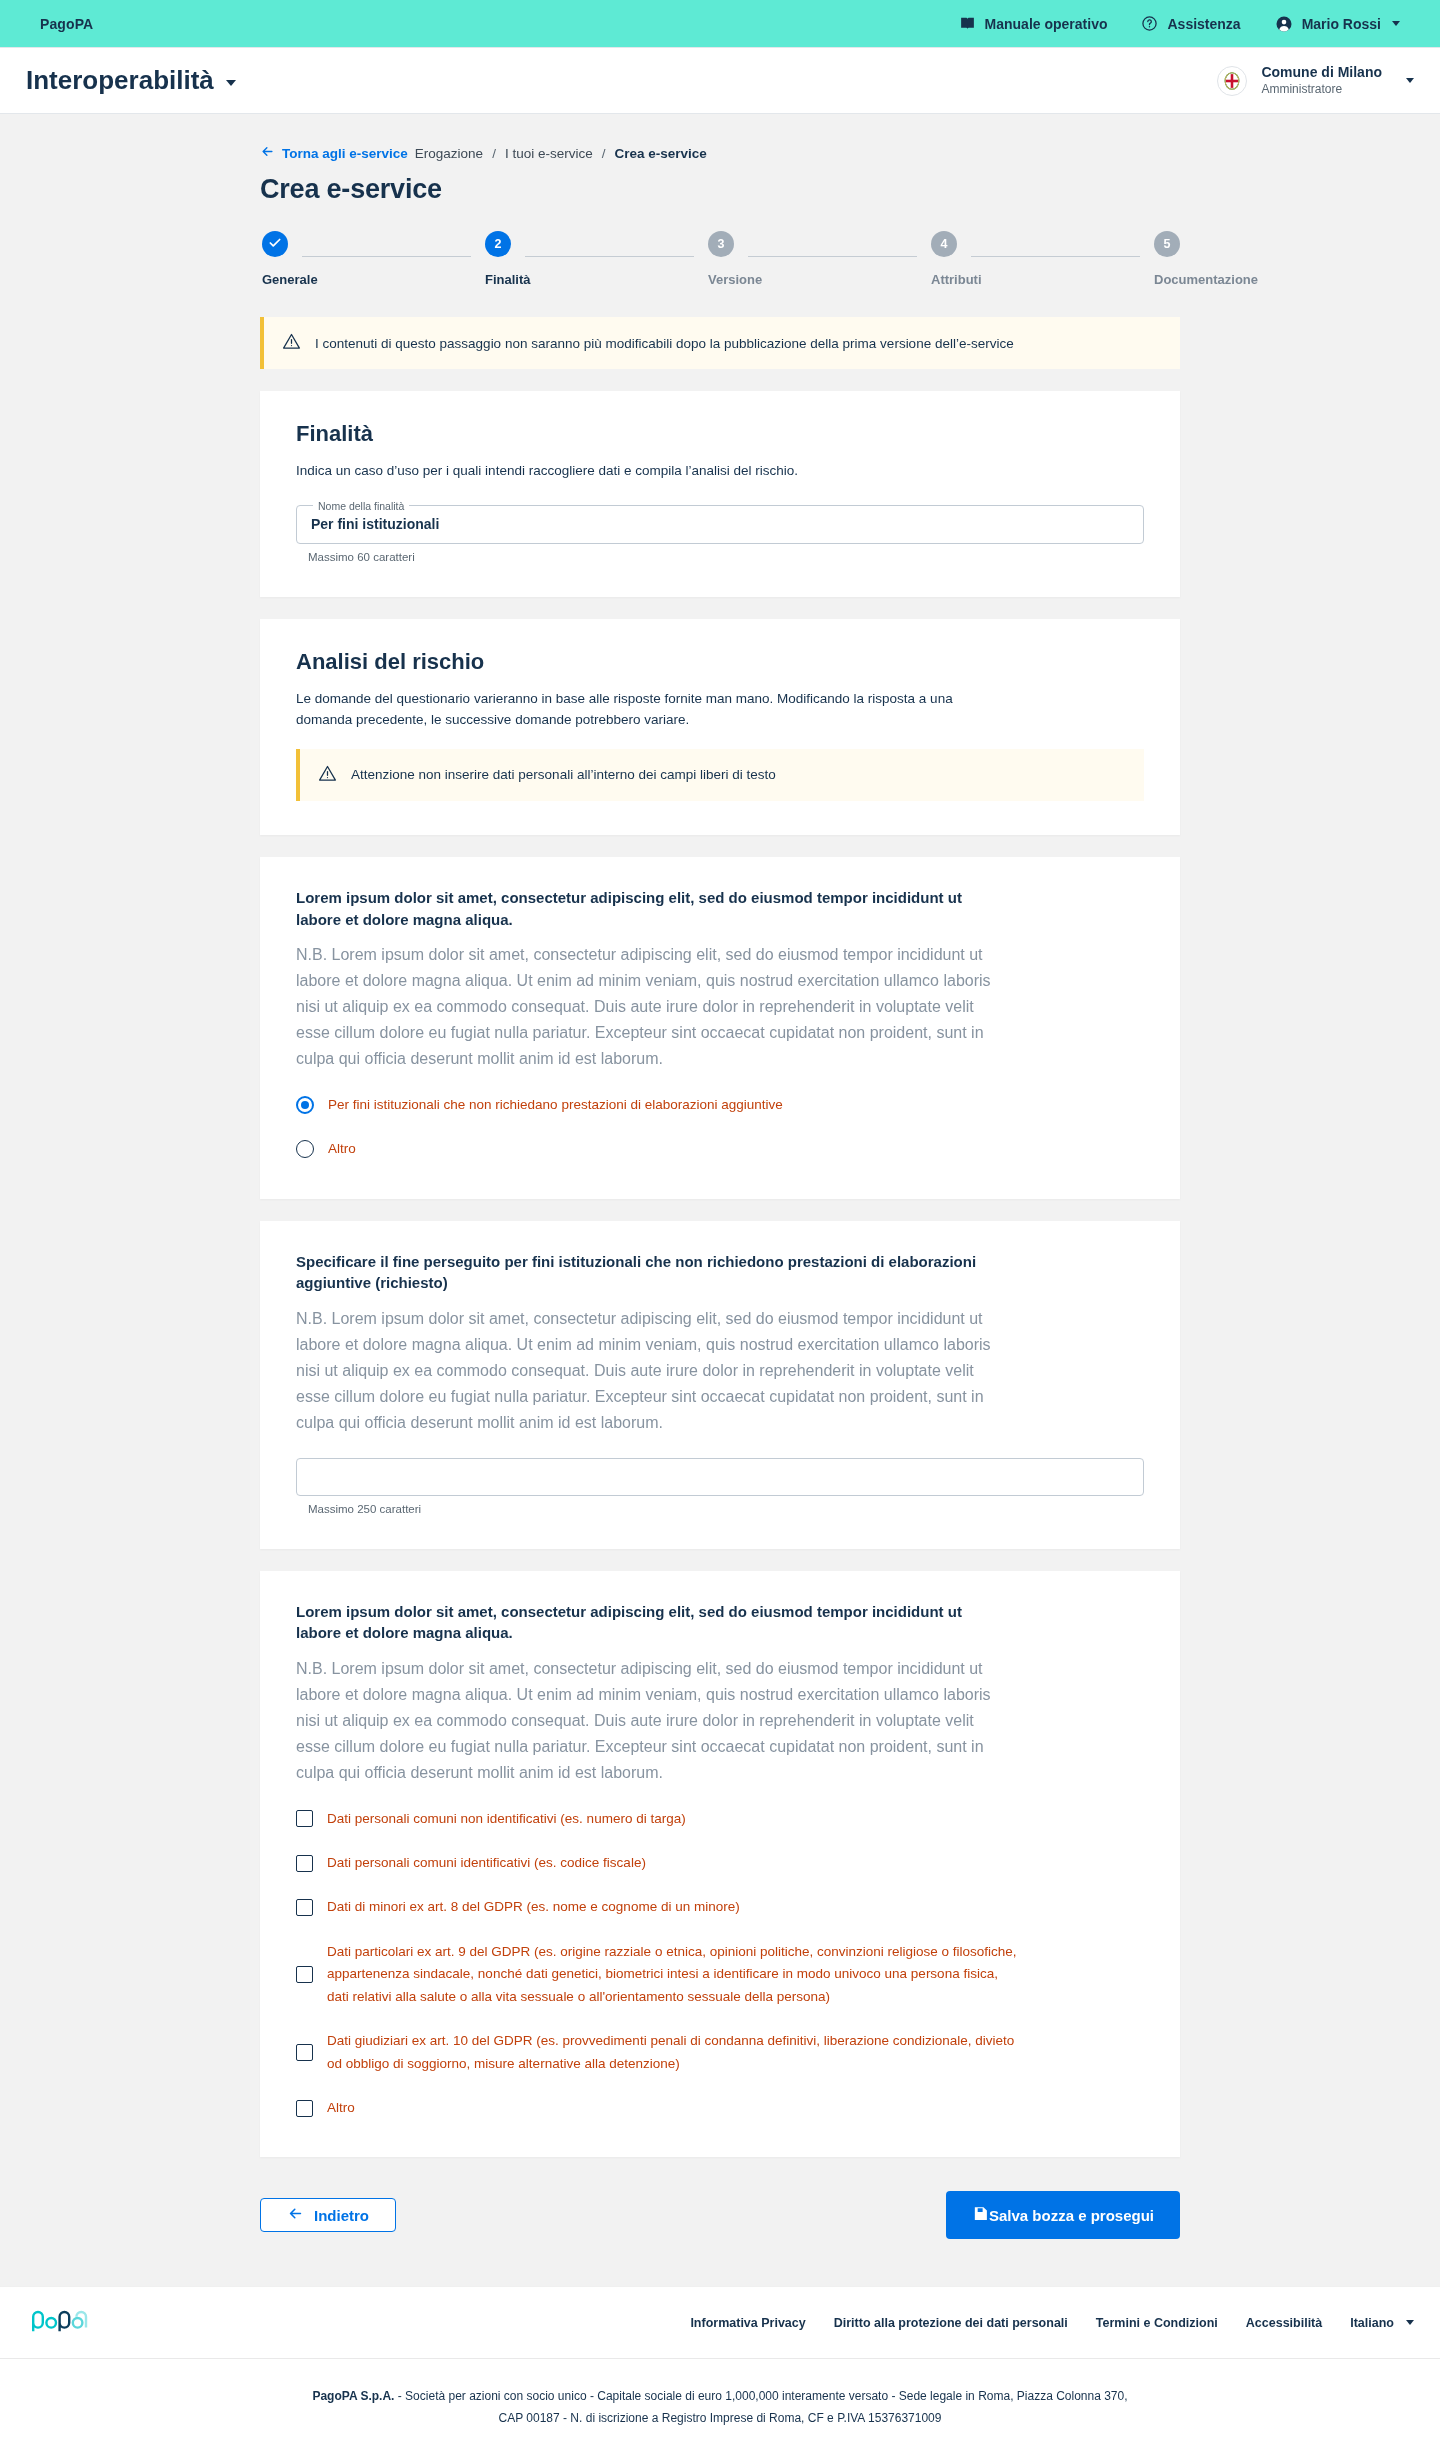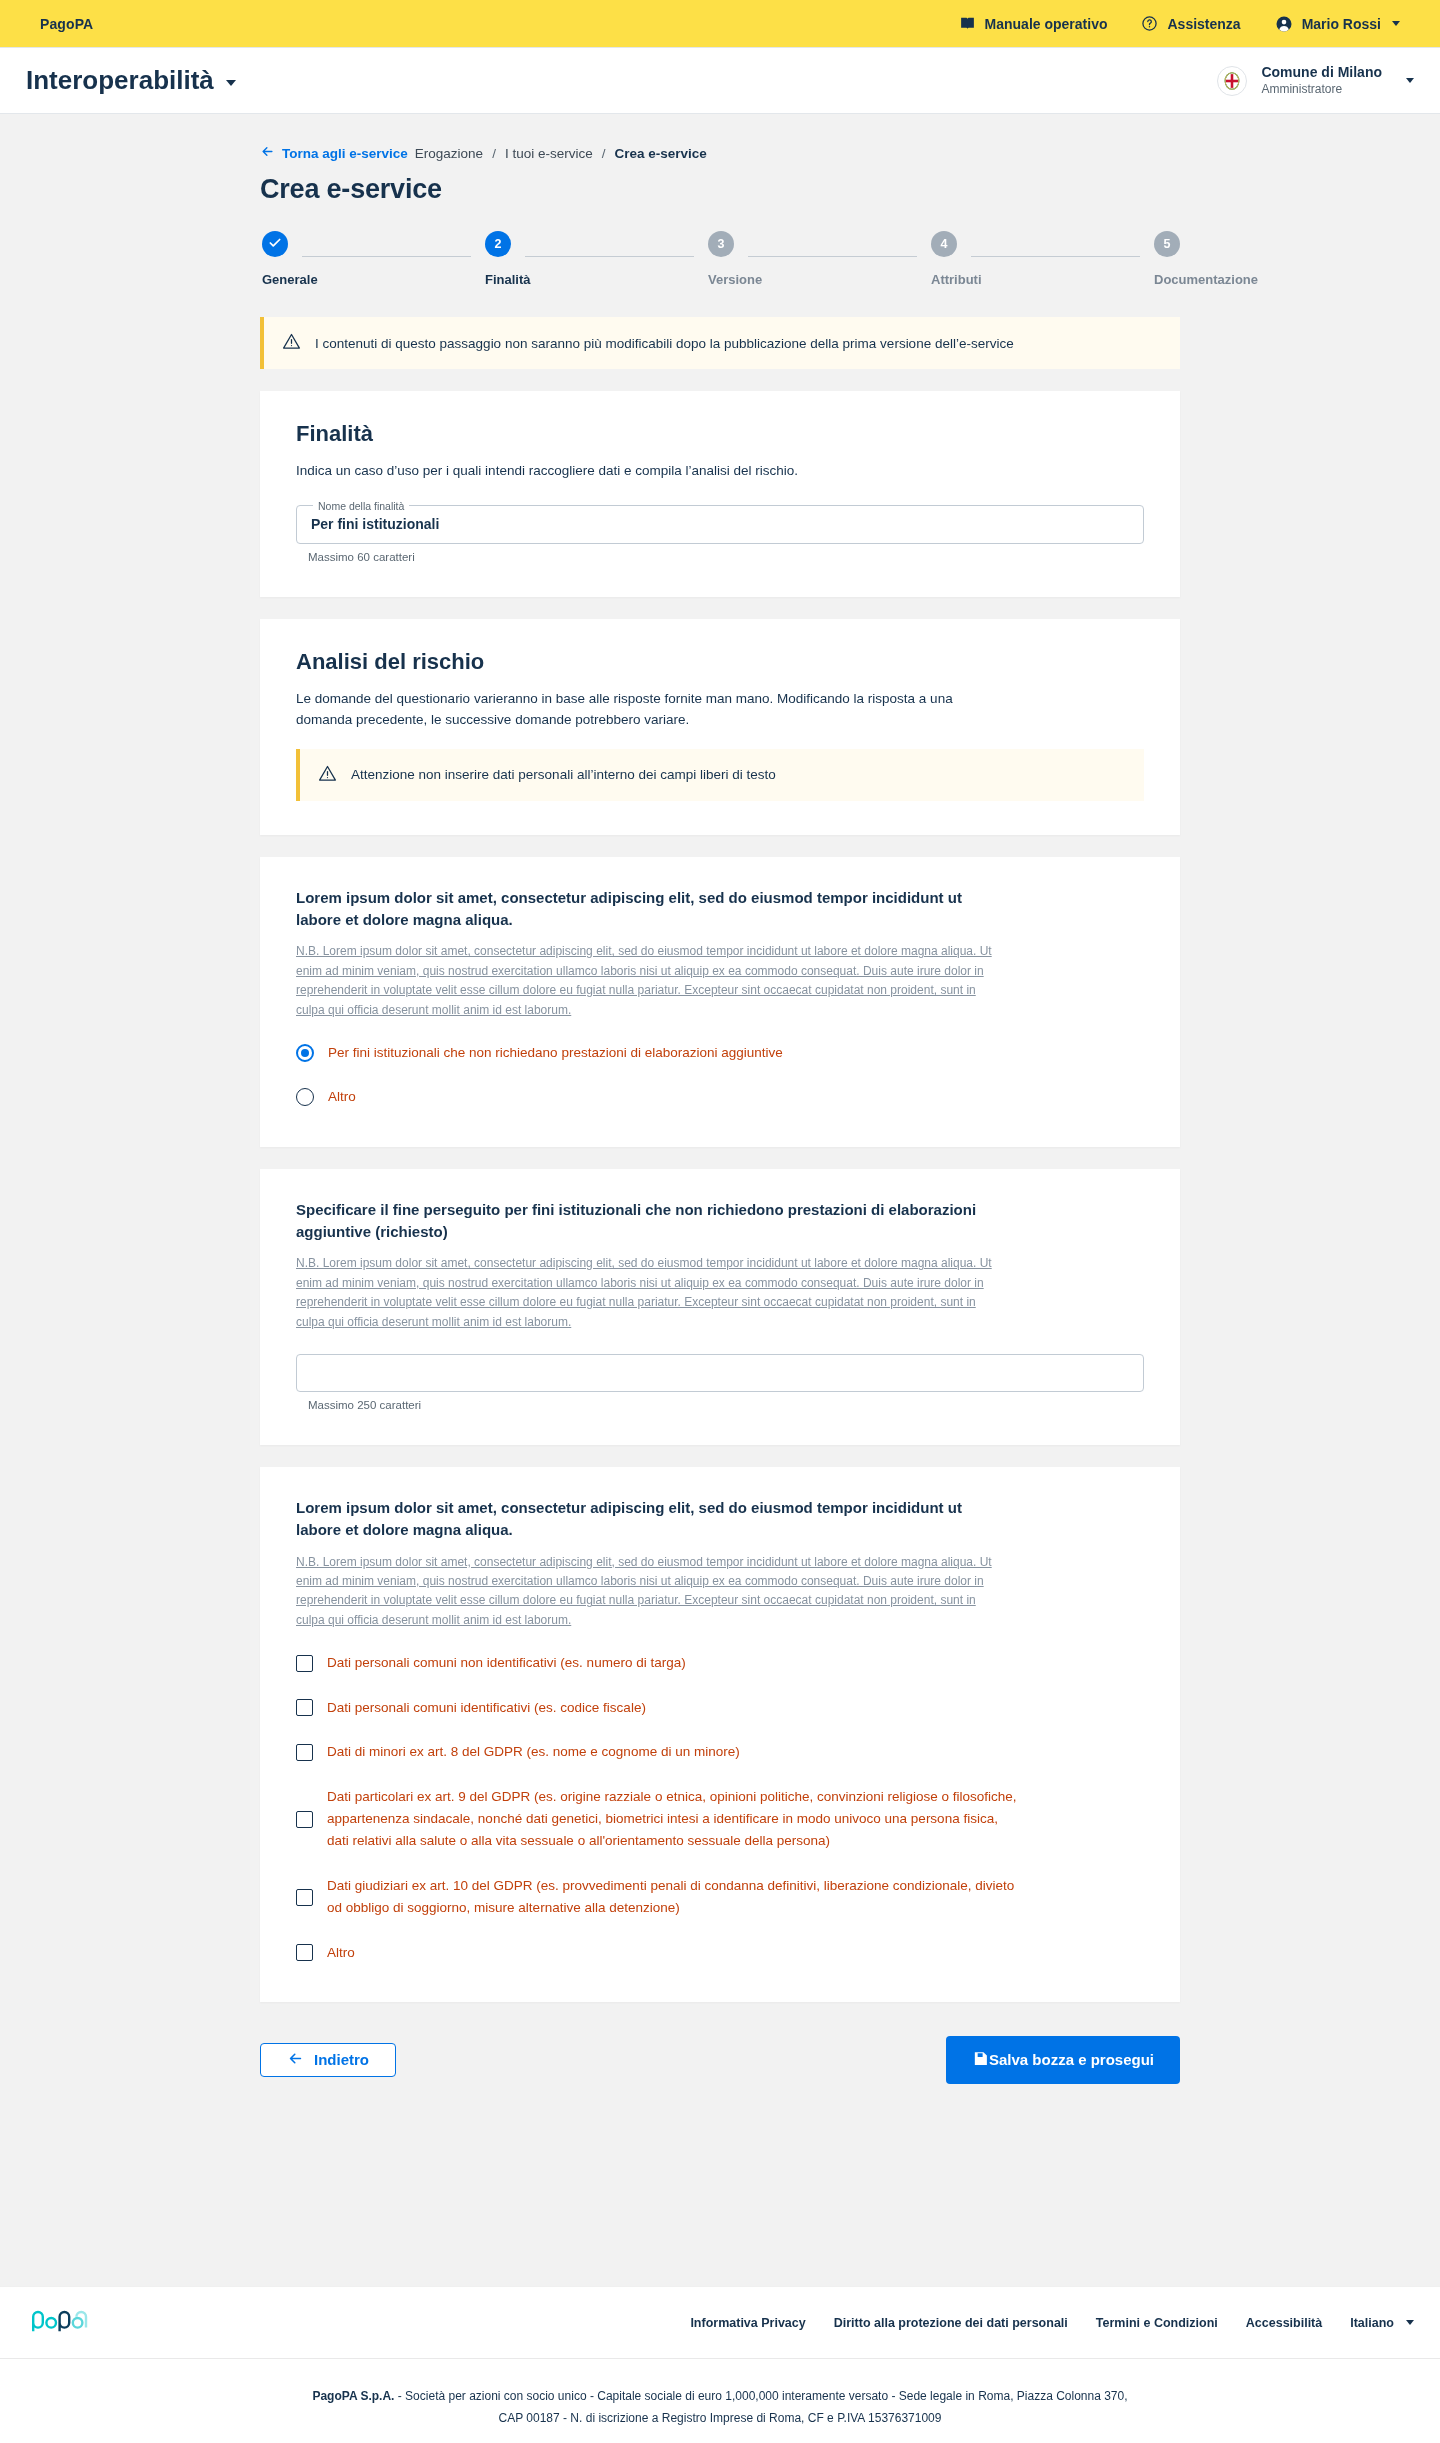--- a/index.html
+++ b/index.html
@@ -7,21 +7,21 @@
     width: 1440px;
     background: #ffffff;
     font-family: "Liberation Sans", sans-serif;
     color: #17324D;
   }
   body { width: 1440px; min-height: 2443px; }
 
   
   .topbar {
     height: 48px;
-    background: #fde047;
+    background: #5eead4;
     border-bottom: 1px solid #E3E7EB;
     display: flex;
     align-items: center;
     padding: 0 40px;
   }
   .topbar-brand {
     font-size: 14px;
     font-weight: 700;
     color: #17324D;
     letter-spacing: .1px;
@@ -211,26 +211,25 @@
 
   .q-title {
     font-size: 15px;
     font-weight: 700;
     color: #17324D;
     line-height: 1.45;
     margin-bottom: 12px;
     max-width: 700px;
   }
   .q-note {
-    font-size: 12px;
+    font-size: 16px;
     color: #8793A0;
     line-height: 1.62;
     margin-bottom: 22px;
     max-width: 700px;
-    text-decoration: underline;
   }
 
   
   .field { margin-top: 4px; }
   .field fieldset {
     border: 1px solid #C2CBD4;
     border-radius: 4px;
     padding: 0 14px 0 14px;
     height: 44px;
     display: flex;

